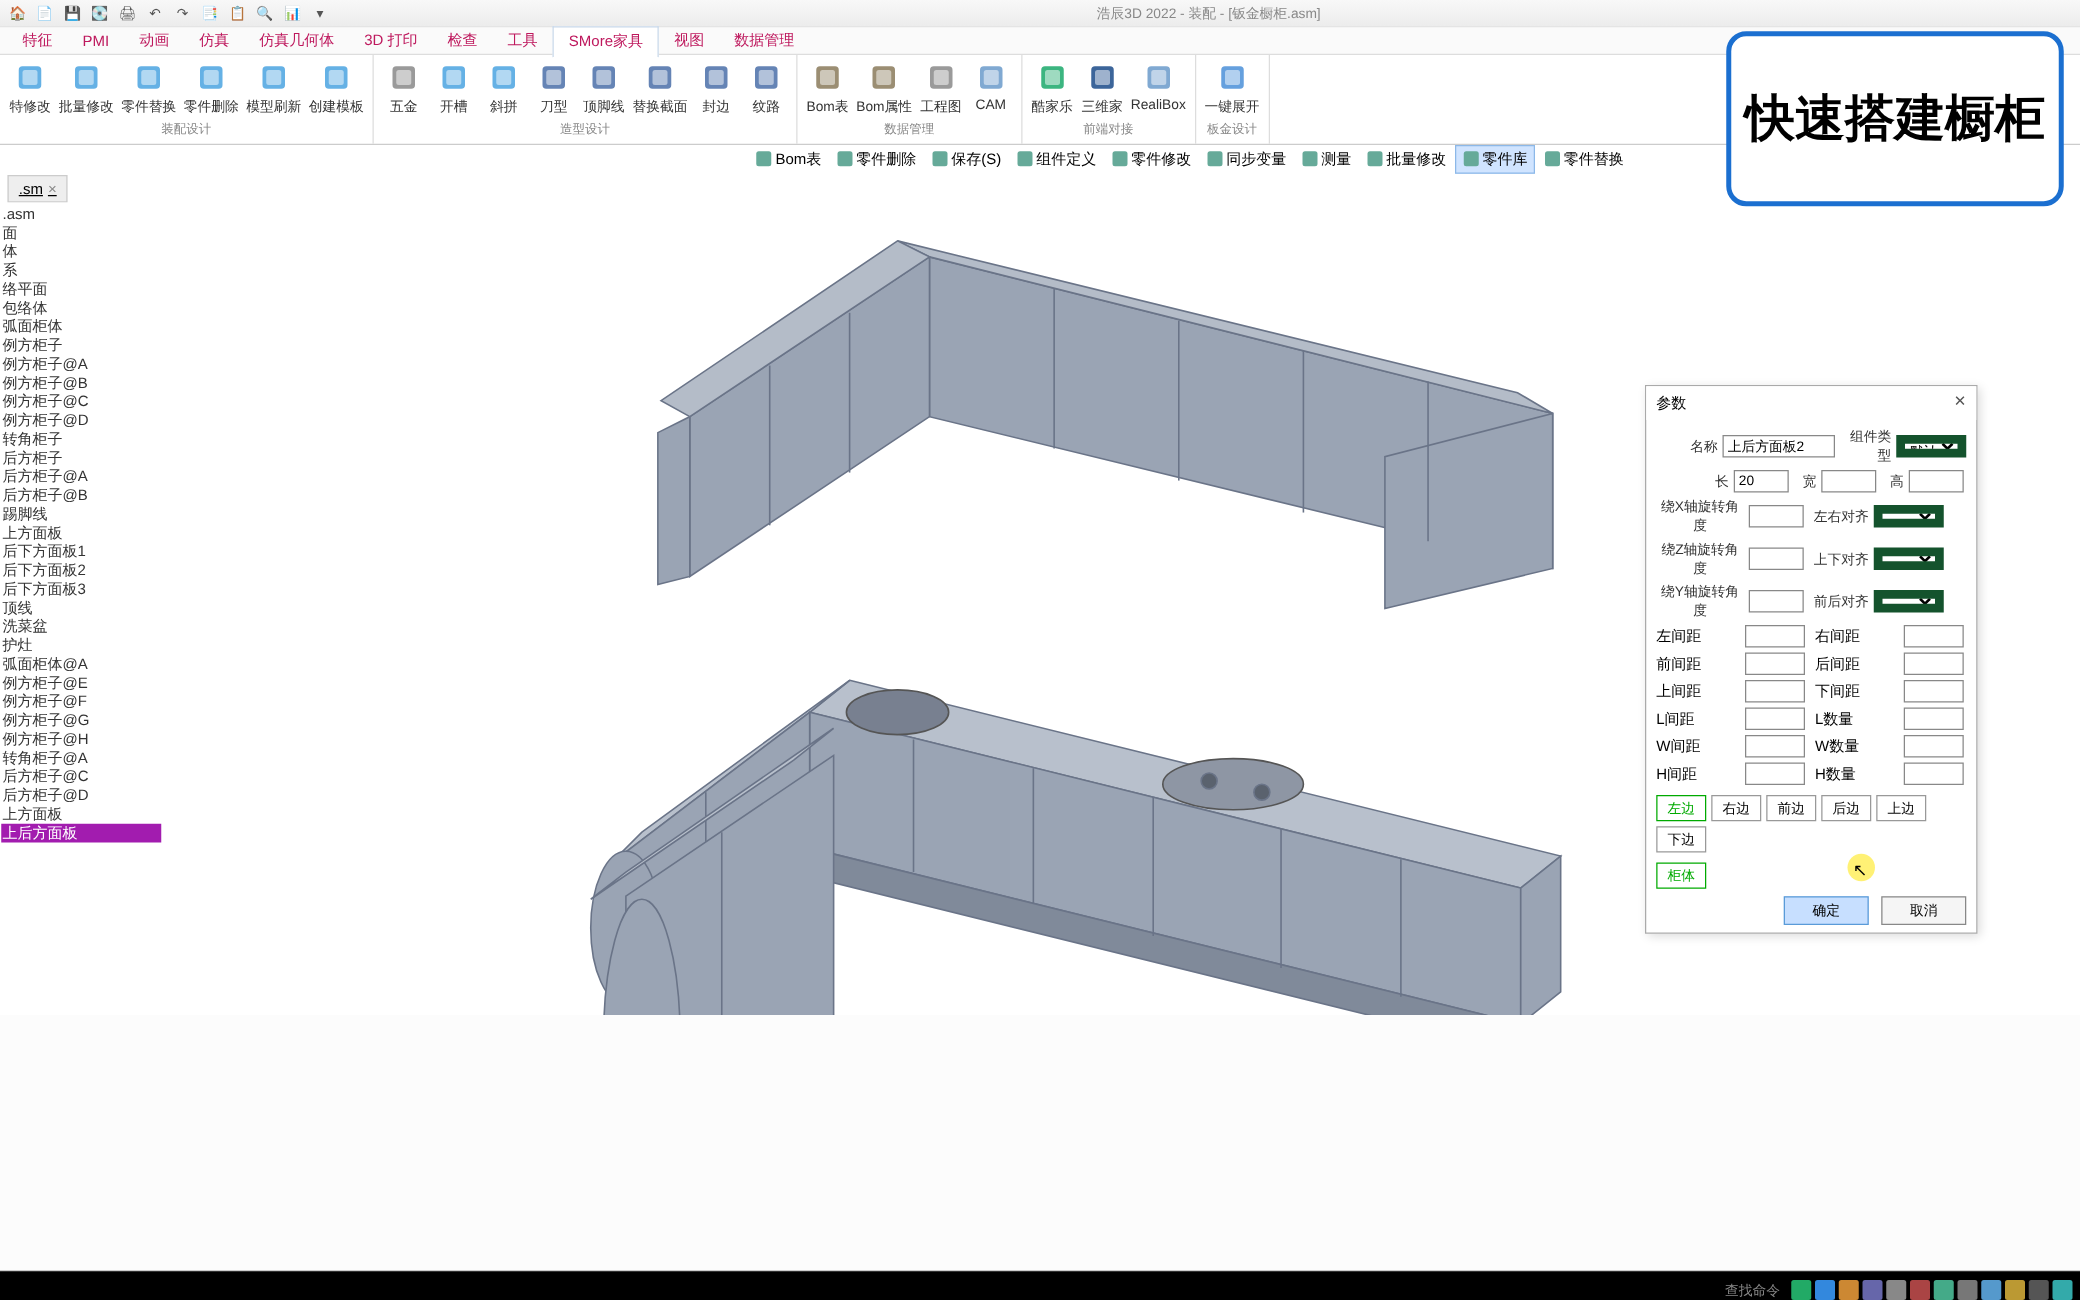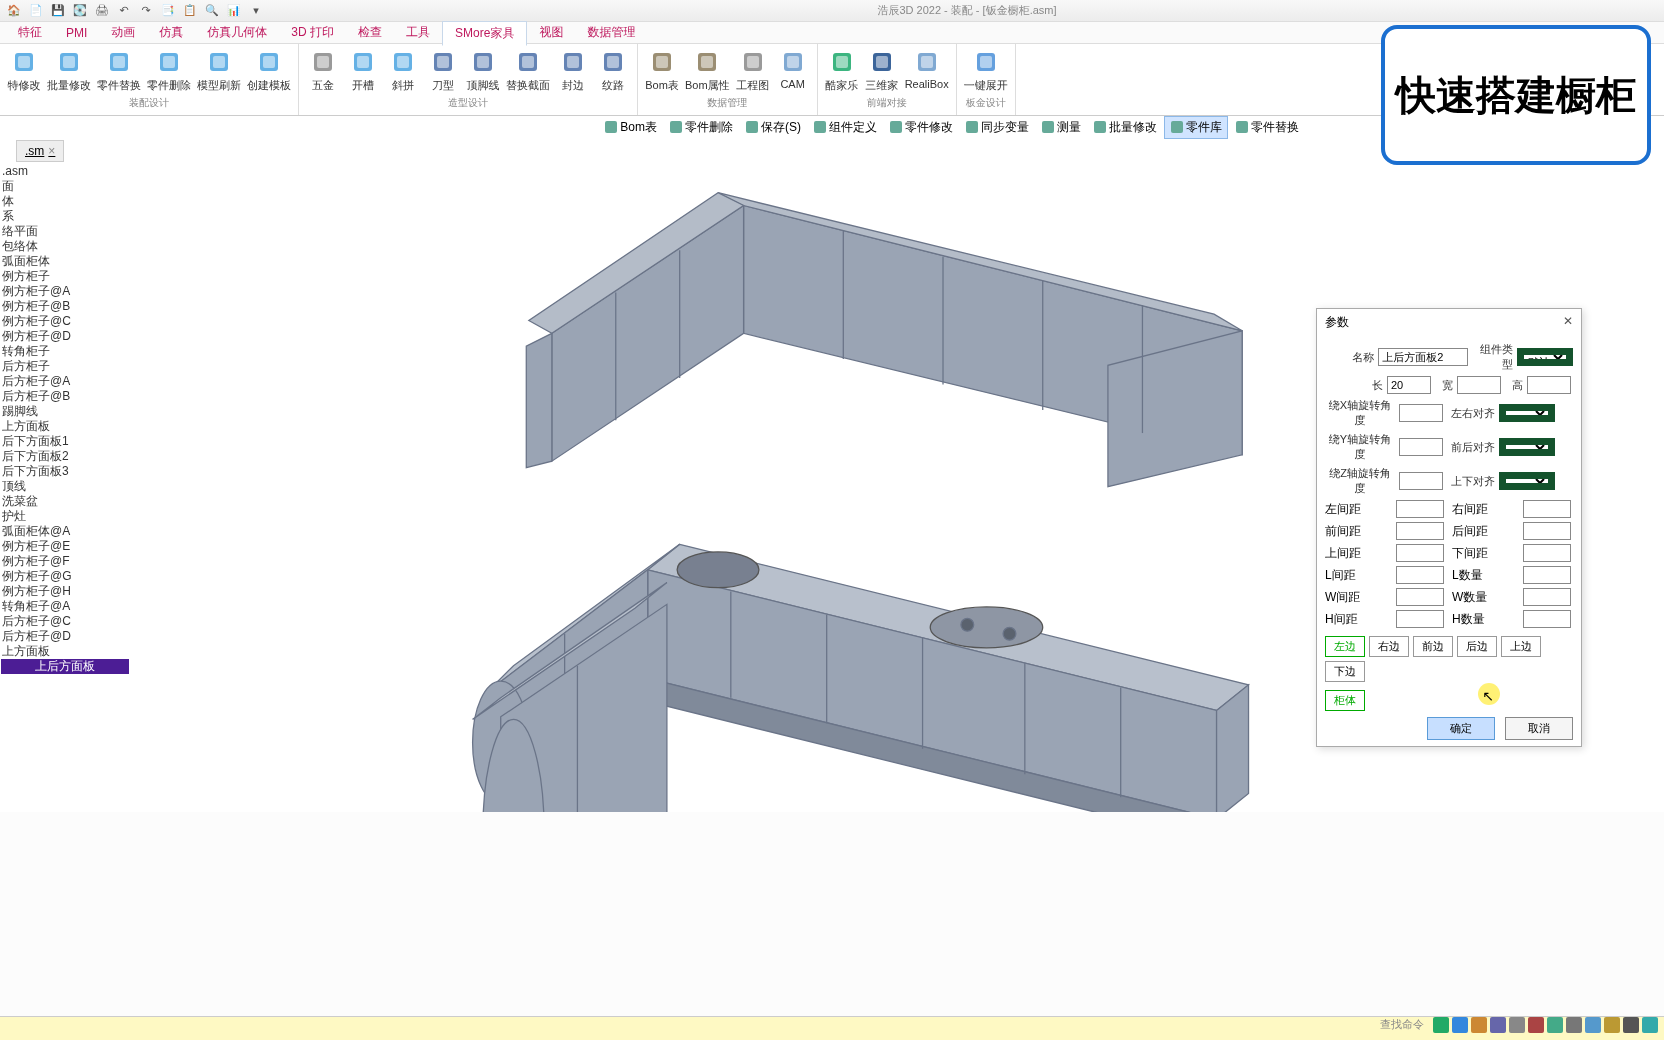--- a/index.html
+++ b/index.html
@@ -25,29 +25,29 @@
 .ribbon-lbl { font-size: 11px; color: #333; margin-top: 2px; white-space: nowrap; }
 .ribbon-group-title { font-size: 10px; color: #888; text-align: center; padding: 1px 0; }
 
 
 .secbar { height: 22px; position: absolute; top: 116px; right: 360px; display: flex; align-items: center; gap: 2px; }
 .secbar-btn { display: flex; align-items: center; padding: 2px 5px; font-size: 11px; cursor: pointer; gap: 2px; }
 .secbar-btn.hl { background: #d0e4ff; border: 1px solid #8cb8e8; }
 .sb-ico { width: 14px; height: 14px; }
 
 
-.doctabs { position: absolute; top: 140px; left: 16px; height: 22px; display: flex; text-decoration: underline; }
+.doctabs { position: absolute; top: 140px; left: 6px; height: 22px; display: flex; text-decoration: underline; }
 .doctab { background: #eee; border: 1px solid #ccc; padding: 2px 8px; font-size: 11px; display: flex; align-items: center; gap: 4px; }
 .doctab-x { cursor: pointer; color: #888; }
 
 
 .tree { position: absolute; top: 162px; left: 0; width: 130px; bottom: 24px; background: #fff; overflow: hidden; font-size: 11px; line-height: 1.25; }
 .tree-root { padding: 2px 1px; }
 .tree-root div { white-space: nowrap; padding: 0 1px; color: #333; cursor: pointer; }
-.tree-root div.sel { background: #4c1d95; color: #fff; text-align: center; }
+.tree-root div.sel { background: #a21caf; color: #fff; }
 
 
 .viewport { position: absolute; top: 162px; left: 130px; right: 0; bottom: 24px; background: #fff; overflow: hidden; }
 .viewport svg { width: 100%; height: 100%; }
 
 
 .panel { position: absolute; top: 308px; right: 82px; width: 266px; background: #fff; border: 1px solid #aaa; box-shadow: 2px 2px 8px rgba(0,0,0,.15); }
 .panel-title { display: flex; justify-content: space-between; padding: 5px 8px; background: #fff; font-size: 12px; }
 .panel-close { cursor: pointer; color: #555; }
 .panel-body { padding: 6px 8px; }
@@ -64,21 +64,21 @@
 .edge-btn { border: 1px solid #999; padding: 2px 8px; font-size: 11px; background: #fff; cursor: pointer; }
 .edge-btn.on { color: #0a0; border-color: #0a0; }
 .act-btns { display: flex; justify-content: flex-end; gap: 10px; margin-top: 6px; }
 .act-btn { border: 1px solid #888; padding: 3px 22px; font-size: 11px; background: #f5f5f5; cursor: pointer; }
 .act-btn.hl { background: #c7dfff; border-color: #5a9bd8; }
 
 
 .badge { position: absolute; top: 25px; right: 13px; width: 270px; height: 140px; border: 4px solid #1b6fd0; border-radius: 16px; background: #fff; display: flex; align-items: center; justify-content: center; font-size: 40px; font-weight: 700; text-align: center; line-height: 1.3; }
 
 
-.status { position: absolute; left: 0; right: 0; bottom: 0; height: 24px; background: #fef9c3; border-top: 1px solid #ccc; display: flex; align-items: flex-start; justify-content: flex-end; padding: 0 6px; gap: 3px; }
+.status { position: absolute; left: 0; right: 0; bottom: 0; height: 24px; background: #000000; border-top: 1px solid #ccc; display: flex; align-items: flex-end; justify-content: flex-end; padding: 0 6px; gap: 3px; }
 .status .cmd { flex: 1; text-align: right; font-size: 11px; color: #888; padding-right: 6px; }
 .status-ico { width: 16px; height: 16px; background: #999; border-radius: 2px; }
 
 
 .cursor-hl { position: absolute; width: 22px; height: 22px; border-radius: 50%; background: rgba(255,235,59,.7); top: 683px; right: 164px; pointer-events: none; }
 .cursor-arrow { position: absolute; top: 688px; right: 170px; font-size: 14px; pointer-events: none; }
 
 
 .blank-bottom { position: absolute; left: 0; right: 0; top: 812px; bottom: 24px; background: #fcfcfc; }
 </style>
@@ -546,29 +546,29 @@
       <span class="plabel" style="width:18px">高</span>
       <input class="pin" style="width: 44px;">
     </div>
     <div class="prow">
       <span class="plabel2">绕X轴旋转角度</span>
       <input class="pin" style="width: 44px;">
       <span class="plabel" style="width:48px">左右对齐</span>
       <select class="psel psel-sm"><option></option></select>
     </div>
     <div class="prow">
+      <span class="plabel2">绕Z轴旋转角度</span>
+      <input class="pin" style="width: 44px;">
+      <span class="plabel" style="width:48px">上下对齐</span>
+      <select class="psel psel-sm"><option></option></select>
+    </div>
+    <div class="prow">
       <span class="plabel2">绕Y轴旋转角度</span>
       <input class="pin" style="width: 44px;">
       <span class="plabel" style="width:48px">前后对齐</span>
-      <select class="psel psel-sm"><option></option></select>
-    </div>
-    <div class="prow">
-      <span class="plabel2">绕Z轴旋转角度</span>
-      <input class="pin" style="width: 44px;">
-      <span class="plabel" style="width:48px">上下对齐</span>
       <select class="psel psel-sm"><option></option></select>
     </div>
     <div class="pgrid" id="pgrid">
         <span class="plg">左间距</span>
         <input class="pin" style="width: 48px;">
         <span class="plg">右间距</span>
         <input class="pin" style="width: 48px;">
         <span class="plg">前间距</span>
         <input class="pin" style="width: 48px;">
         <span class="plg">后间距</span>

